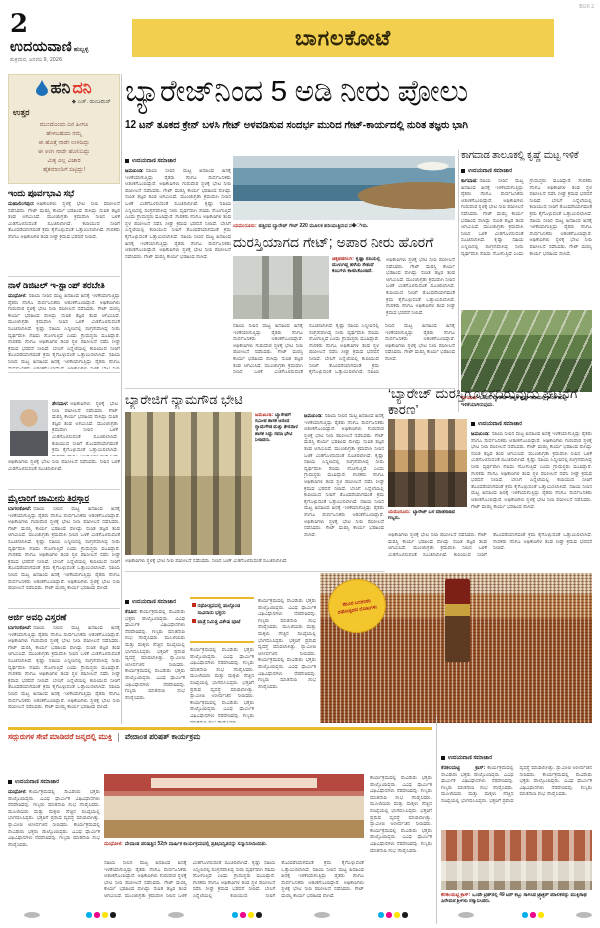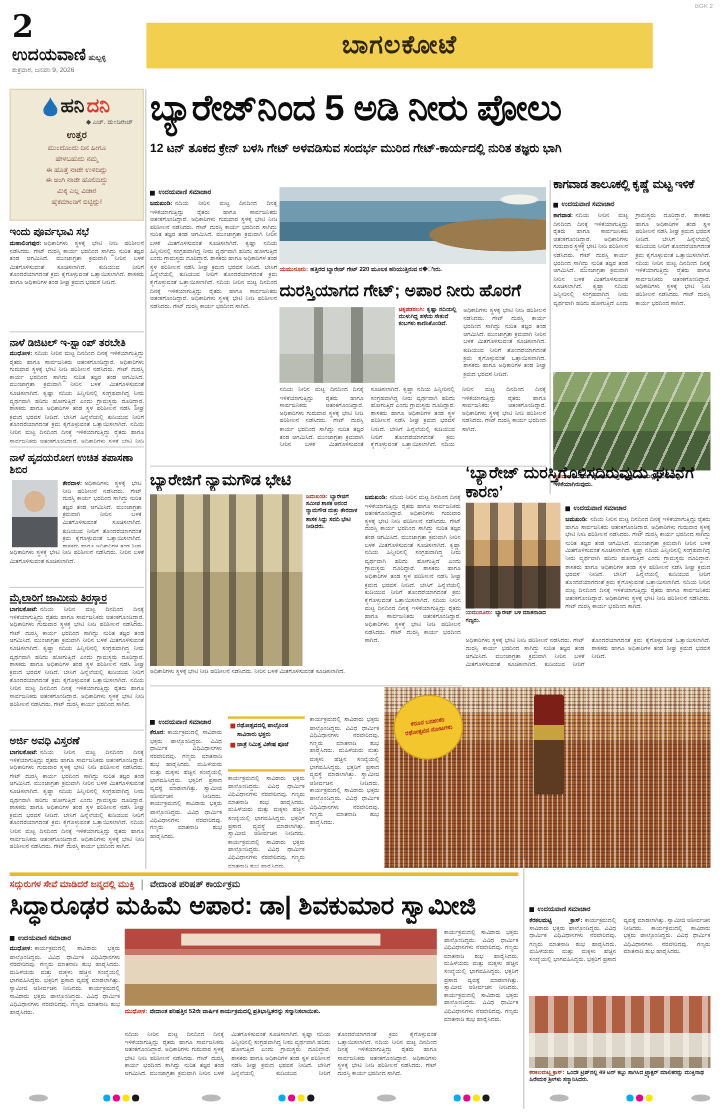--- a/index.html
+++ b/index.html
@@ -12,36 +12,36 @@
   .papercity{font-size:6px;font-weight:700;color:#333;margin-left:2px;}
   .dateline{font-size:5.5px;color:#666;margin-top:1px;}
   .corner{font-size:5px;color:#aaa;text-align:right;}
   .banner{background:#f2cf4f;text-align:center;font-size:21px;font-weight:800;color:#2f2608;
           letter-spacing:1px;line-height:38px;overflow:hidden;}
   
   .rule-h{height:1px;background:#cfcfcf;}
   .rule-v{width:1px;background:#c9c9c9;}
   .rule-yellow{background:#e9b92a;height:3px;}
   
-  .head{font-weight:700;color:#0d0d0d;overflow:hidden;line-height:1.15;}
+  .head{font-weight:400;color:#0d0d0d;overflow:hidden;line-height:1.15;}
   .body{font-size:5px;line-height:1.32;color:#3d3d3d;text-align:justify;overflow:hidden;}
   .body .dl{font-weight:700;color:#111;margin-right:2px;}
   .cap{font-size:5px;line-height:1.3;font-weight:700;color:#222;overflow:hidden;}
   .cap b{color:#b5271d;margin-right:2px;}
   .byline{font-size:5.5px;font-weight:700;color:#222;display:flex;align-items:center;gap:3px;overflow:hidden;}
   .byline .sq{width:4px;height:4px;background:#111;display:inline-block;flex:0 0 auto;}
   .cols2{column-count:2;column-gap:6px;}
   .cols3{column-count:3;column-gap:6px;}
   
   .hanibox{background:#f0e9d6;border:1px solid #ded3b4;box-sizing:border-box;padding:4px 4px 2px 4px;}
   .hanititle{display:flex;align-items:center;justify-content:center;gap:2px;}
   .hanititle .t1{font-size:16px;font-weight:800;color:#1c1c1c;}
   .hanititle .t2{font-size:16px;font-weight:800;color:#e03a2f;}
   .haniauthor{font-size:5.5px;color:#444;text-align:right;padding-right:4px;margin-top:1px;}
-  .poemtitle{font-size:8px;font-weight:800;color:#3a2a1a;text-align:center;margin-top:3px;}
+  .poemtitle{font-size:8px;font-weight:800;color:#3a2a1a;text-align:left;margin-top:3px;}
   .poemline{font-size:5.8px;line-height:1.55;color:#7d4a3a;text-align:center;}
   .briefhead{font-size:8.5px;font-weight:800;color:#111;line-height:1.2;overflow:hidden;}
   
   .photo{overflow:hidden;background:#ddd;}
   .ph-river{background-image:
      radial-gradient(ellipse at 90% 16%, #f2f1ea 0 5%, rgba(0,0,0,0) 6%),
      radial-gradient(ellipse at 86% 62%, #9b7b4e 0 24%, rgba(0,0,0,0) 25%),
      linear-gradient(180deg,#c3d2d8 0 18%,#6f9ab0 18% 45%,#49778f 45% 70%,#dde5e6 70% 100%);}
   .ph-mist{background-image:
      linear-gradient(90deg, rgba(0,0,0,0) 0 30%, #8f9389 30% 38%, rgba(0,0,0,0) 38% 62%, #878b81 62% 72%, rgba(0,0,0,0) 72%),
@@ -94,21 +94,21 @@
 <div class="page">
 
   <div class="abs corner" style="left:558px;top:3px;width:36px;height:8px;">BGK 2</div>
   <div class="abs" style="left:10px;top:10px;width:110px;height:58px;">
     <div class="pagenum">2</div>
     <div style="white-space:nowrap;margin-top:1px;">
       <span class="papername">ಉದಯವಾಣಿ</span><span class="papercity">ಹುಬ್ಬಳ್ಳಿ</span>
     </div>
     <div class="dateline">ಶುಕ್ರವಾರ, ಜನವರಿ 9, 2026</div>
   </div>
-  <div class="abs banner" style="left:122px;top:19px;width:422px;height:38px;">ಬಾಗಲಕೋಟೆ</div>
+  <div class="abs banner" style="left:132px;top:19px;width:422px;height:38px;">ಬಾಗಲಕೋಟೆ</div>
 
   <div class="abs rule-v" style="left:121px;top:74px;height:650px;"></div>
 
   <div class="abs hanibox" style="left:8px;top:74px;width:112px;height:110px;">
     <div class="hanititle">
       <svg width="12" height="16" viewBox="0 0 12 16">
           <path d="M6 0 C8 5 12 8 12 11 A6 5 0 1 1 0 11 C0 8 4 5 6 0 Z" fill="#1d71b8"></path>
         </svg>
       <span class="t1">ಹನಿ</span>
       <span class="t2">ದನಿ</span>
@@ -126,21 +126,20 @@
   </div>
 
   <div class="abs briefhead" style="left:8px;top:188px;width:112px;height:11px;">ಇಂದು ಪೂರ್ವಭಾವಿ ಸಭೆ</div>
   <div class="abs body" style="left:8px;top:200px;width:112px;height:73px;"><b class="dl">ಮಹಾಲಿಂಗಪುರ:</b><span>ಅಧಿಕಾರಿಗಳು ಸ್ಥಳಕ್ಕೆ ಭೇಟಿ ನೀಡಿ ಪರಿಶೀಲನೆ ನಡೆಸಿದರು. ಗೇಟ್ ದುರಸ್ತಿ ಕಾರ್ಯ ಭರದಿಂದ ಸಾಗಿದ್ದು ನುರಿತ ತಜ್ಞರ ತಂಡ ಆಗಮಿಸಿದೆ. ಮುಂಜಾಗ್ರತಾ ಕ್ರಮವಾಗಿ ನೀರಿನ ಬಳಕೆ ಮಿತಗೊಳಿಸುವಂತೆ ಸೂಚಿಸಲಾಗಿದೆ. ಕುಡಿಯುವ ನೀರಿಗೆ ತೊಂದರೆಯಾಗದಂತೆ ಕ್ರಮ ಕೈಗೊಳ್ಳುವಂತೆ ಒತ್ತಾಯಿಸಲಾಗಿದೆ. ಶಾಸಕರು ಹಾಗೂ ಅಧಿಕಾರಿಗಳ ತಂಡ ಶೀಘ್ರ ಕ್ರಮದ ಭರವಸೆ ನೀಡಿದೆ.</span></div>
   <div class="abs rule-h" style="left:8px;top:276px;width:112px;"></div>
 
   <div class="abs briefhead" style="left:8px;top:280px;width:112px;height:11px;">ನಾಳೆ ಡಿಜಿಟಲ್ ಇ-ಸ್ಟ್ಯಾಂಪ್ ತರಬೇತಿ</div>
   <div class="abs body" style="left:8px;top:292px;width:112px;height:77px;"><b class="dl">ಮುಧೋಳ:</b><span>ನದಿಯ ನೀರಿನ ಮಟ್ಟ ದಿನದಿಂದ ದಿನಕ್ಕೆ ಇಳಿಕೆಯಾಗುತ್ತಿದ್ದು ರೈತರು ಹಾಗೂ ಸಾರ್ವಜನಿಕರು ಆತಂಕಗೊಂಡಿದ್ದಾರೆ. ಅಧಿಕಾರಿಗಳು ಗುರುವಾರ ಸ್ಥಳಕ್ಕೆ ಭೇಟಿ ನೀಡಿ ಪರಿಶೀಲನೆ ನಡೆಸಿದರು. ಗೇಟ್ ದುರಸ್ತಿ ಕಾರ್ಯ ಭರದಿಂದ ಸಾಗಿದ್ದು ನುರಿತ ತಜ್ಞರ ತಂಡ ಆಗಮಿಸಿದೆ. ಮುಂಜಾಗ್ರತಾ ಕ್ರಮವಾಗಿ ನೀರಿನ ಬಳಕೆ ಮಿತಗೊಳಿಸುವಂತೆ ಸೂಚಿಸಲಾಗಿದೆ. ಕೃಷ್ಣಾ ನದಿಯ ಹಿನ್ನೀರಿನಲ್ಲಿ ಸಂಗ್ರಹವಾಗಿದ್ದ ನೀರು ವ್ಯರ್ಥವಾಗಿ ಹರಿದು ಹೋಗುತ್ತಿದೆ ಎಂದು ಗ್ರಾಮಸ್ಥರು ದೂರಿದ್ದಾರೆ. ಶಾಸಕರು ಹಾಗೂ ಅಧಿಕಾರಿಗಳ ತಂಡ ಸ್ಥಳ ಪರಿಶೀಲನೆ ನಡೆಸಿ ಶೀಘ್ರ ಕ್ರಮದ ಭರವಸೆ ನೀಡಿದೆ. ಬೇಸಿಗೆ ಹಿನ್ನೆಲೆಯಲ್ಲಿ ಕುಡಿಯುವ ನೀರಿಗೆ ತೊಂದರೆಯಾಗದಂತೆ ಕ್ರಮ ಕೈಗೊಳ್ಳುವಂತೆ ಒತ್ತಾಯಿಸಲಾಗಿದೆ. ನದಿಯ ನೀರಿನ ಮಟ್ಟ ದಿನದಿಂದ ದಿನಕ್ಕೆ ಇಳಿಕೆಯಾಗುತ್ತಿದ್ದು ರೈತರು ಹಾಗೂ ಸಾರ್ವಜನಿಕರು ಆತಂಕಗೊಂಡಿದ್ದಾರೆ. ಅಧಿಕಾರಿಗಳು ಸ್ಥಳಕ್ಕೆ ಭೇಟಿ ನೀಡಿ ಪರಿಶೀಲನೆ ನಡೆಸಿದರು. ಗೇಟ್ ದುರಸ್ತಿ ಕಾರ್ಯ ಭರದಿಂದ ಸಾಗಿದೆ.</span></div>
   <div class="abs rule-h" style="left:8px;top:372px;width:112px;"></div>
 
-  <div class="abs briefhead" style="left:8px;top:376px;width:112px;height:21px;">ನಾಳೆ ಹೃದಯರೋಗ ಉಚಿತ ತಪಾಸಣಾ ಶಿಬಿರ</div>
   <div class="abs photo ph-portrait" style="left:10px;top:400px;width:38px;height:56px;"></div>
   <div class="abs body" style="left:52px;top:400px;width:66px;height:56px;"><b class="dl">ತೇರದಾಳ:</b><span>ಅಧಿಕಾರಿಗಳು ಸ್ಥಳಕ್ಕೆ ಭೇಟಿ ನೀಡಿ ಪರಿಶೀಲನೆ ನಡೆಸಿದರು. ಗೇಟ್ ದುರಸ್ತಿ ಕಾರ್ಯ ಭರದಿಂದ ಸಾಗಿದ್ದು ನುರಿತ ತಜ್ಞರ ತಂಡ ಆಗಮಿಸಿದೆ. ಮುಂಜಾಗ್ರತಾ ಕ್ರಮವಾಗಿ ನೀರಿನ ಬಳಕೆ ಮಿತಗೊಳಿಸುವಂತೆ ಸೂಚಿಸಲಾಗಿದೆ. ಕುಡಿಯುವ ನೀರಿಗೆ ತೊಂದರೆಯಾಗದಂತೆ ಕ್ರಮ ಕೈಗೊಳ್ಳುವಂತೆ ಒತ್ತಾಯಿಸಲಾಗಿದೆ. ಶಾಸಕರು ಹಾಗೂ ಅಧಿಕಾರಿಗಳ ತಂಡ ಶೀಘ್ರ ಕ್ರಮದ ಭರವಸೆ ನೀಡಿದೆ.</span></div>
   <div class="abs body" style="left:8px;top:458px;width:112px;height:28px;"><span>ಅಧಿಕಾರಿಗಳು ಸ್ಥಳಕ್ಕೆ ಭೇಟಿ ನೀಡಿ ಪರಿಶೀಲನೆ ನಡೆಸಿದರು. ನೀರಿನ ಬಳಕೆ ಮಿತಗೊಳಿಸುವಂತೆ ಸೂಚಿಸಲಾಗಿದೆ.</span></div>
   <div class="abs rule-h" style="left:8px;top:489px;width:112px;"></div>
 
   <div class="abs briefhead" style="left:8px;top:493px;width:112px;height:11px;text-decoration:underline;">ಮೈಲಾರಿಗೆ ಜಾಮೀನು ತಿರಸ್ಕಾರ</div>
   <div class="abs body" style="left:8px;top:505px;width:112px;height:100px;"><b class="dl">ಬಾಗಲಕೋಟೆ:</b><span>ನದಿಯ ನೀರಿನ ಮಟ್ಟ ದಿನದಿಂದ ದಿನಕ್ಕೆ ಇಳಿಕೆಯಾಗುತ್ತಿದ್ದು ರೈತರು ಹಾಗೂ ಸಾರ್ವಜನಿಕರು ಆತಂಕಗೊಂಡಿದ್ದಾರೆ. ಅಧಿಕಾರಿಗಳು ಗುರುವಾರ ಸ್ಥಳಕ್ಕೆ ಭೇಟಿ ನೀಡಿ ಪರಿಶೀಲನೆ ನಡೆಸಿದರು. ಗೇಟ್ ದುರಸ್ತಿ ಕಾರ್ಯ ಭರದಿಂದ ಸಾಗಿದ್ದು ನುರಿತ ತಜ್ಞರ ತಂಡ ಆಗಮಿಸಿದೆ. ಮುಂಜಾಗ್ರತಾ ಕ್ರಮವಾಗಿ ನೀರಿನ ಬಳಕೆ ಮಿತಗೊಳಿಸುವಂತೆ ಸೂಚಿಸಲಾಗಿದೆ. ಕೃಷ್ಣಾ ನದಿಯ ಹಿನ್ನೀರಿನಲ್ಲಿ ಸಂಗ್ರಹವಾಗಿದ್ದ ನೀರು ವ್ಯರ್ಥವಾಗಿ ಹರಿದು ಹೋಗುತ್ತಿದೆ ಎಂದು ಗ್ರಾಮಸ್ಥರು ದೂರಿದ್ದಾರೆ. ಶಾಸಕರು ಹಾಗೂ ಅಧಿಕಾರಿಗಳ ತಂಡ ಸ್ಥಳ ಪರಿಶೀಲನೆ ನಡೆಸಿ ಶೀಘ್ರ ಕ್ರಮದ ಭರವಸೆ ನೀಡಿದೆ. ಬೇಸಿಗೆ ಹಿನ್ನೆಲೆಯಲ್ಲಿ ಕುಡಿಯುವ ನೀರಿಗೆ ತೊಂದರೆಯಾಗದಂತೆ ಕ್ರಮ ಕೈಗೊಳ್ಳುವಂತೆ ಒತ್ತಾಯಿಸಲಾಗಿದೆ. ನದಿಯ ನೀರಿನ ಮಟ್ಟ ದಿನದಿಂದ ದಿನಕ್ಕೆ ಇಳಿಕೆಯಾಗುತ್ತಿದ್ದು ರೈತರು ಹಾಗೂ ಸಾರ್ವಜನಿಕರು ಆತಂಕಗೊಂಡಿದ್ದಾರೆ. ಅಧಿಕಾರಿಗಳು ಸ್ಥಳಕ್ಕೆ ಭೇಟಿ ನೀಡಿ ಪರಿಶೀಲನೆ ನಡೆಸಿದರು. ಗೇಟ್ ದುರಸ್ತಿ ಕಾರ್ಯ ಭರದಿಂದ ಸಾಗಿದೆ.</span></div>
   <div class="abs rule-h" style="left:8px;top:608px;width:112px;"></div>
 
   <div class="abs briefhead" style="left:8px;top:612px;width:112px;height:11px;">ಅರ್ಜಿ ಅವಧಿ ವಿಸ್ತರಣೆ</div>
@@ -213,21 +212,20 @@
     <i class="chariot"></i>
   </div>
   <div class="abs badge" style="left:328px;top:579px;width:58px;height:54px;">ಕೆರೂರ ಬನಶಂಕರಿ ರಥೋತ್ಸವದ ನೋಟಗಳು</div>
 
   <div class="abs rule-yellow" style="left:8px;top:727px;width:424px;"></div>
   <div class="abs kicker" style="left:8px;top:732px;width:424px;height:10px;">
     <span class="red">ಸದ್ಗುರುಗಳ ಸೇವೆ ಮಾಡಿದರೆ ಜನ್ಮದಲ್ಲಿ ಮುಕ್ತಿ</span>
     <span class="sep"></span>
     <span class="plain">ವೇದಾಂತ ಪರಿಷತ್ ಕಾರ್ಯಕ್ರಮ</span>
   </div>
-  <div class="abs head" style="left:8px;top:744px;width:428px;height:28px;font-size:21px;white-space:nowrap;">ಸಿದ್ಧಾರೂಢರ ಮಹಿಮೆ ಅಪಾರ: ಡಾ| ಶಿವಕುಮಾರ ಸ್ವಾಮೀಜಿ</div>
   <div class="abs byline" style="left:8px;top:777px;width:92px;height:9px;">
       <span class="sq"></span>
       <span>ಉದಯವಾಣಿ ಸಮಾಚಾರ</span>
     </div>
   <div class="abs body" style="left:8px;top:788px;width:92px;height:134px;"><b class="dl">ಮುಧೋಳ:</b><span>ಕಾರ್ಯಕ್ರಮದಲ್ಲಿ ಸಾವಿರಾರು ಭಕ್ತರು ಪಾಲ್ಗೊಂಡಿದ್ದರು. ವಿವಿಧ ಧಾರ್ಮಿಕ ವಿಧಿವಿಧಾನಗಳು ನೆರವೇರಿದವು. ಗಣ್ಯರು ಮಾತನಾಡಿ ಶುಭ ಹಾರೈಸಿದರು. ಮಹಿಳೆಯರು ಮತ್ತು ಮಕ್ಕಳು ಹೆಚ್ಚಿನ ಸಂಖ್ಯೆಯಲ್ಲಿ ಭಾಗವಹಿಸಿದ್ದರು. ಭಕ್ತರಿಗೆ ಪ್ರಸಾದ ವ್ಯವಸ್ಥೆ ಮಾಡಲಾಗಿತ್ತು. ಸ್ವಾಮೀಜಿ ಆಶೀರ್ವಚನ ನೀಡಿದರು. ಕಾರ್ಯಕ್ರಮದಲ್ಲಿ ಸಾವಿರಾರು ಭಕ್ತರು ಪಾಲ್ಗೊಂಡಿದ್ದರು. ವಿವಿಧ ಧಾರ್ಮಿಕ ವಿಧಿವಿಧಾನಗಳು ನೆರವೇರಿದವು. ಗಣ್ಯರು ಮಾತನಾಡಿ ಶುಭ ಹಾರೈಸಿದರು.</span></div>
   <div class="abs photo ph-stage" style="left:104px;top:774px;width:260px;height:64px;">
     <i class="stagebanner"></i>
   </div>
   <div class="abs cap" style="left:104px;top:840px;width:260px;height:16px;"><b>ಮುಧೋಳ:</b><span>ವೇದಾಂತ ಪರಿಷತ್ತಿನ 52ನೇ ವಾರ್ಷಿಕ ಕಾರ್ಯಕ್ರಮದಲ್ಲಿ ಪ್ರತಿಭಾನ್ವಿತರನ್ನು ಸನ್ಮಾನಿಸಲಾಯಿತು.</span></div>
   <div class="abs body cols3" style="left:104px;top:859px;width:260px;height:64px;"><span>ನದಿಯ ನೀರಿನ ಮಟ್ಟ ದಿನದಿಂದ ದಿನಕ್ಕೆ ಇಳಿಕೆಯಾಗುತ್ತಿದ್ದು ರೈತರು ಹಾಗೂ ಸಾರ್ವಜನಿಕರು ಆತಂಕಗೊಂಡಿದ್ದಾರೆ. ಅಧಿಕಾರಿಗಳು ಗುರುವಾರ ಸ್ಥಳಕ್ಕೆ ಭೇಟಿ ನೀಡಿ ಪರಿಶೀಲನೆ ನಡೆಸಿದರು. ಗೇಟ್ ದುರಸ್ತಿ ಕಾರ್ಯ ಭರದಿಂದ ಸಾಗಿದ್ದು ನುರಿತ ತಜ್ಞರ ತಂಡ ಆಗಮಿಸಿದೆ. ಮುಂಜಾಗ್ರತಾ ಕ್ರಮವಾಗಿ ನೀರಿನ ಬಳಕೆ ಮಿತಗೊಳಿಸುವಂತೆ ಸೂಚಿಸಲಾಗಿದೆ. ಕೃಷ್ಣಾ ನದಿಯ ಹಿನ್ನೀರಿನಲ್ಲಿ ಸಂಗ್ರಹವಾಗಿದ್ದ ನೀರು ವ್ಯರ್ಥವಾಗಿ ಹರಿದು ಹೋಗುತ್ತಿದೆ ಎಂದು ಗ್ರಾಮಸ್ಥರು ದೂರಿದ್ದಾರೆ. ಶಾಸಕರು ಹಾಗೂ ಅಧಿಕಾರಿಗಳ ತಂಡ ಸ್ಥಳ ಪರಿಶೀಲನೆ ನಡೆಸಿ ಶೀಘ್ರ ಕ್ರಮದ ಭರವಸೆ ನೀಡಿದೆ. ಬೇಸಿಗೆ ಹಿನ್ನೆಲೆಯಲ್ಲಿ ಕುಡಿಯುವ ನೀರಿಗೆ ತೊಂದರೆಯಾಗದಂತೆ ಕ್ರಮ ಕೈಗೊಳ್ಳುವಂತೆ ಒತ್ತಾಯಿಸಲಾಗಿದೆ. ನದಿಯ ನೀರಿನ ಮಟ್ಟ ದಿನದಿಂದ ದಿನಕ್ಕೆ ಇಳಿಕೆಯಾಗುತ್ತಿದ್ದು ರೈತರು ಹಾಗೂ ಸಾರ್ವಜನಿಕರು ಆತಂಕಗೊಂಡಿದ್ದಾರೆ. ಅಧಿಕಾರಿಗಳು ಸ್ಥಳಕ್ಕೆ ಭೇಟಿ ನೀಡಿ ಪರಿಶೀಲನೆ ನಡೆಸಿದರು. ಗೇಟ್ ದುರಸ್ತಿ ಕಾರ್ಯ ಭರದಿಂದ ಸಾಗಿದೆ.</span></div>

